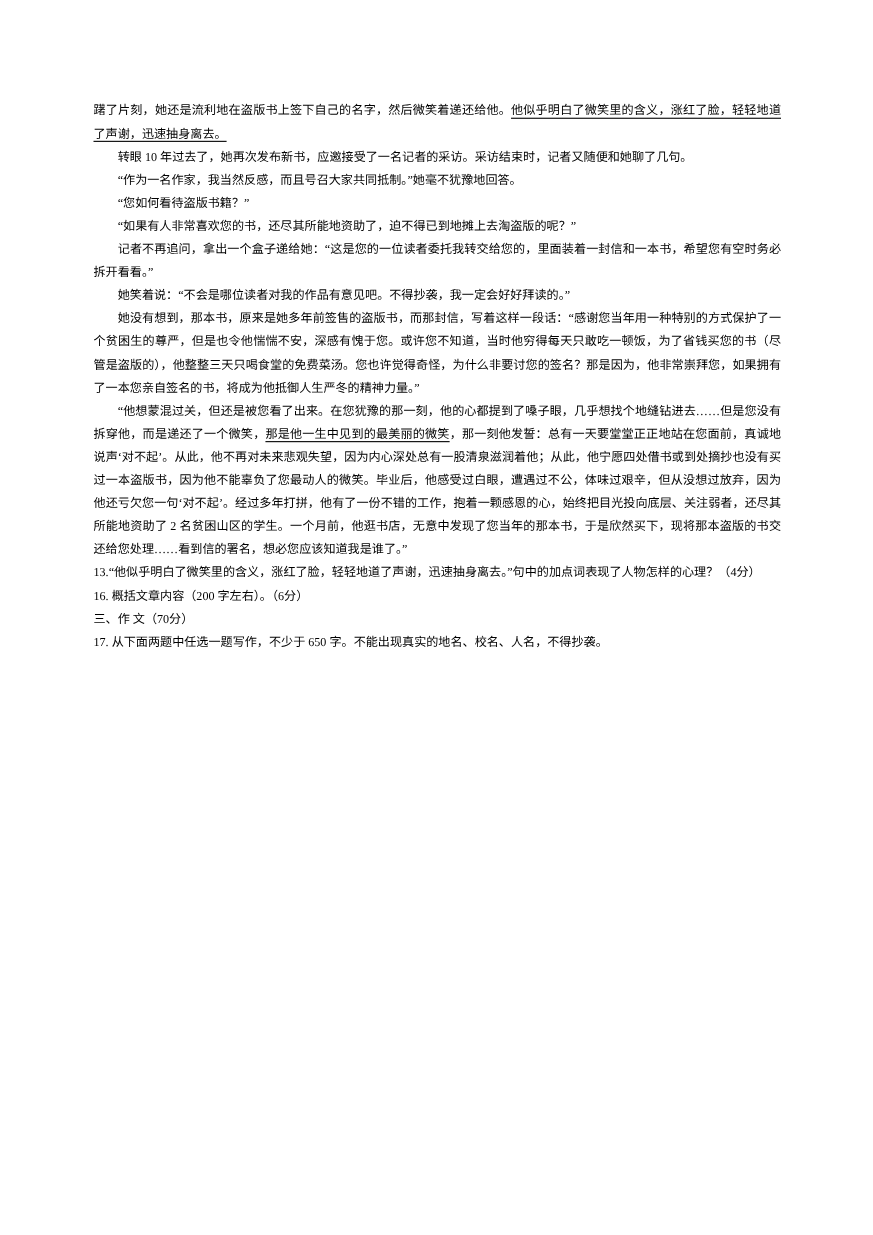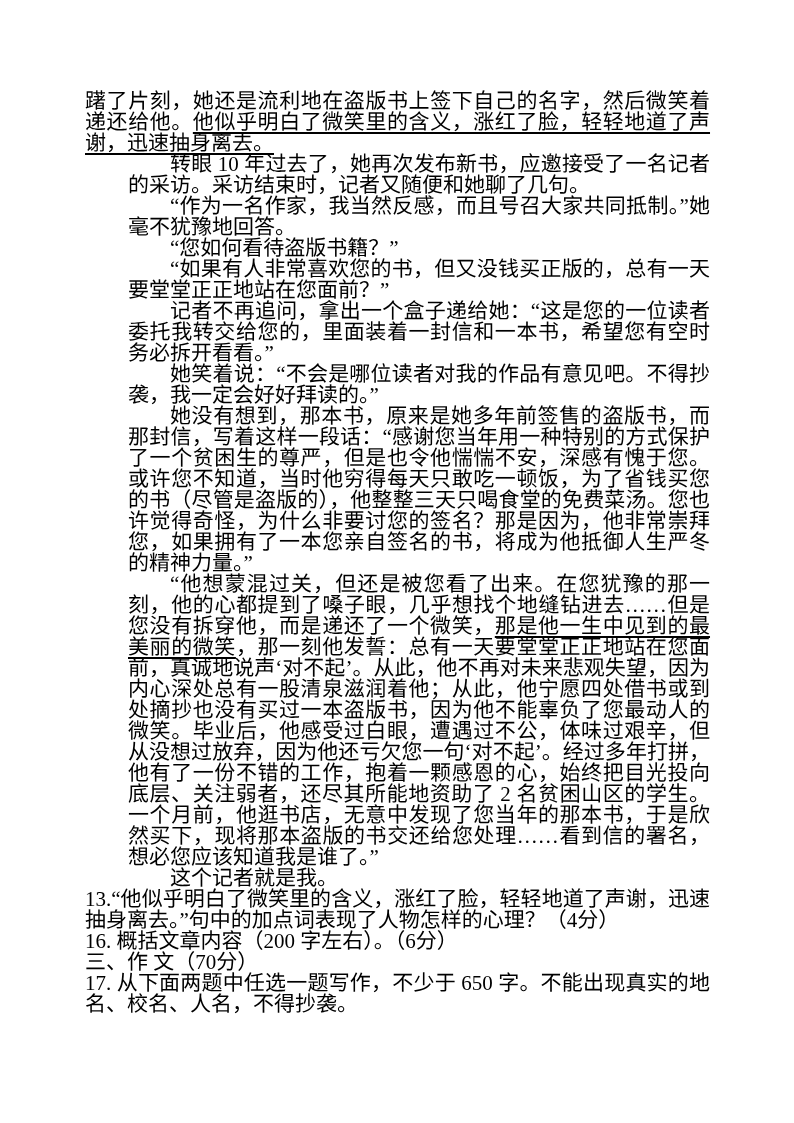--- a/index.html
+++ b/index.html
@@ -5,59 +5,58 @@
   html, body { margin: 0; padding: 0; background: #ffffff; }
   .page {
     position: relative;
     width: 794px;
     height: 1123px;
     box-sizing: border-box;
     padding: 91px 84px 0 85px;
     background: #ffffff;
     color: #000000;
     font-family: "Liberation Serif", "DejaVu Serif", serif;
-    font-size: 21px;
+    font-size: 11px;
     line-height: 21px;
     overflow: hidden;
   }
   .para {
     margin: 0;
     text-align: justify;
     word-break: break-all;
   }
-  .indent { text-indent: 2em; margin-left: 43px; }
+  .indent { text-indent: 2em; }
   .u { text-decoration: underline; text-underline-offset: 3px; }
 </style>
 </head>
 <body>
 
 <div class="page">
 
   <p class="para"><span>躇了片刻，她还是流利地在盗版书上签下自己的名字，然后微笑着递还给他。</span><span class="u">他似乎明白了微笑里的含义，涨红了脸，轻轻地道了声谢，迅速抽身离去。</span></p>
 
   <p class="para indent"><span>转眼 10 年过去了，她再次发布新书，应邀接受了一名记者的采访。采访结束时，记者又随便和她聊了几句。</span></p>
 
   <p class="para indent"><span>“作为一名作家，我当然反感，而且号召大家共同抵制。”她毫不犹豫地回答。</span></p>
 
   <p class="para indent"><span>“您如何看待盗版书籍？”</span></p>
 
-  <p class="para indent"><span>“如果有人非常喜欢您的书，但又没钱买正版的，总有一天要堂堂正正地站在您面前？”</span></p>
+  <p class="para indent"><span>“如果有人非常喜欢您的书，还尽其所能地资助了，迫不得已到地摊上去淘盗版的呢？”</span></p>
 
 
   <p class="para indent"><span>记者不再追问，拿出一个盒子递给她：“这是您的一位读者委托我转交给您的，里面装着一封信和一本书，希望您有空时务必拆开看看。”</span></p>
 
   <p class="para indent"><span>她笑着说：“不会是哪位读者对我的作品有意见吧。不得抄袭，我一定会好好拜读的。”</span></p>
 
   <p class="para indent"><span>她没有想到，那本书，原来是她多年前签售的盗版书，而那封信，写着这样一段话：“感谢您当年用一种特别的方式保护了一个贫困生的尊严，但是也令他惴惴不安，深感有愧于您。或许您不知道，当时他穷得每天只敢吃一顿饭，为了省钱买您的书（尽管是盗版的），他整整三天只喝食堂的免费菜汤。您也许觉得奇怪，为什么非要讨您的签名？那是因为，他非常崇拜您，如果拥有了一本您亲自签名的书，将成为他抵御人生严冬的精神力量。”</span></p>
 
   <p class="para indent"><span>“他想蒙混过关，但还是被您看了出来。在您犹豫的那一刻，他的心都提到了嗓子眼，几乎想找个地缝钻进去……但是您没有拆穿他，而是递还了一个微笑，</span><span class="u">那是他一生中见到的最美丽的微笑</span><span>，那一刻他发誓：总有一天要堂堂正正地站在您面前，真诚地说声‘对不起’。从此，他不再对未来悲观失望，因为内心深处总有一股清泉滋润着他；从此，他宁愿四处借书或到处摘抄也没有买过一本盗版书，因为他不能辜负了您最动人的微笑。毕业后，他感受过白眼，遭遇过不公，体味过艰辛，但从没想过放弃，因为他还亏欠您一句‘对不起’。经过多年打拼，他有了一份不错的工作，抱着一颗感恩的心，始终把目光投向底层、关注弱者，还尽其所能地资助了 2 名贫困山区的学生。一个月前，他逛书店，无意中发现了您当年的那本书，于是欣然买下，现将那本盗版的书交还给您处理……看到信的署名，想必您应该知道我是谁了。”</span></p>
 
 
 
-  <p class="para indent"><span>这个记者就是我。</span></p>
 
   <p class="para"><span>13.“他似乎明白了微笑里的含义，涨红了脸，轻轻地道了声谢，迅速抽身离去。”句中的加点词表现了人物怎样的心理？（4分）</span></p>
 
 
 
   <p class="para"><span>16. 概括文章内容（200 字左右）。（6分）</span></p>
 
   <p class="para"><span>三、作 文（70分）</span></p>
 
   <p class="para"><span>17. 从下面两题中任选一题写作，不少于 650 字。不能出现真实的地名、校名、人名，不得抄袭。</span></p>

